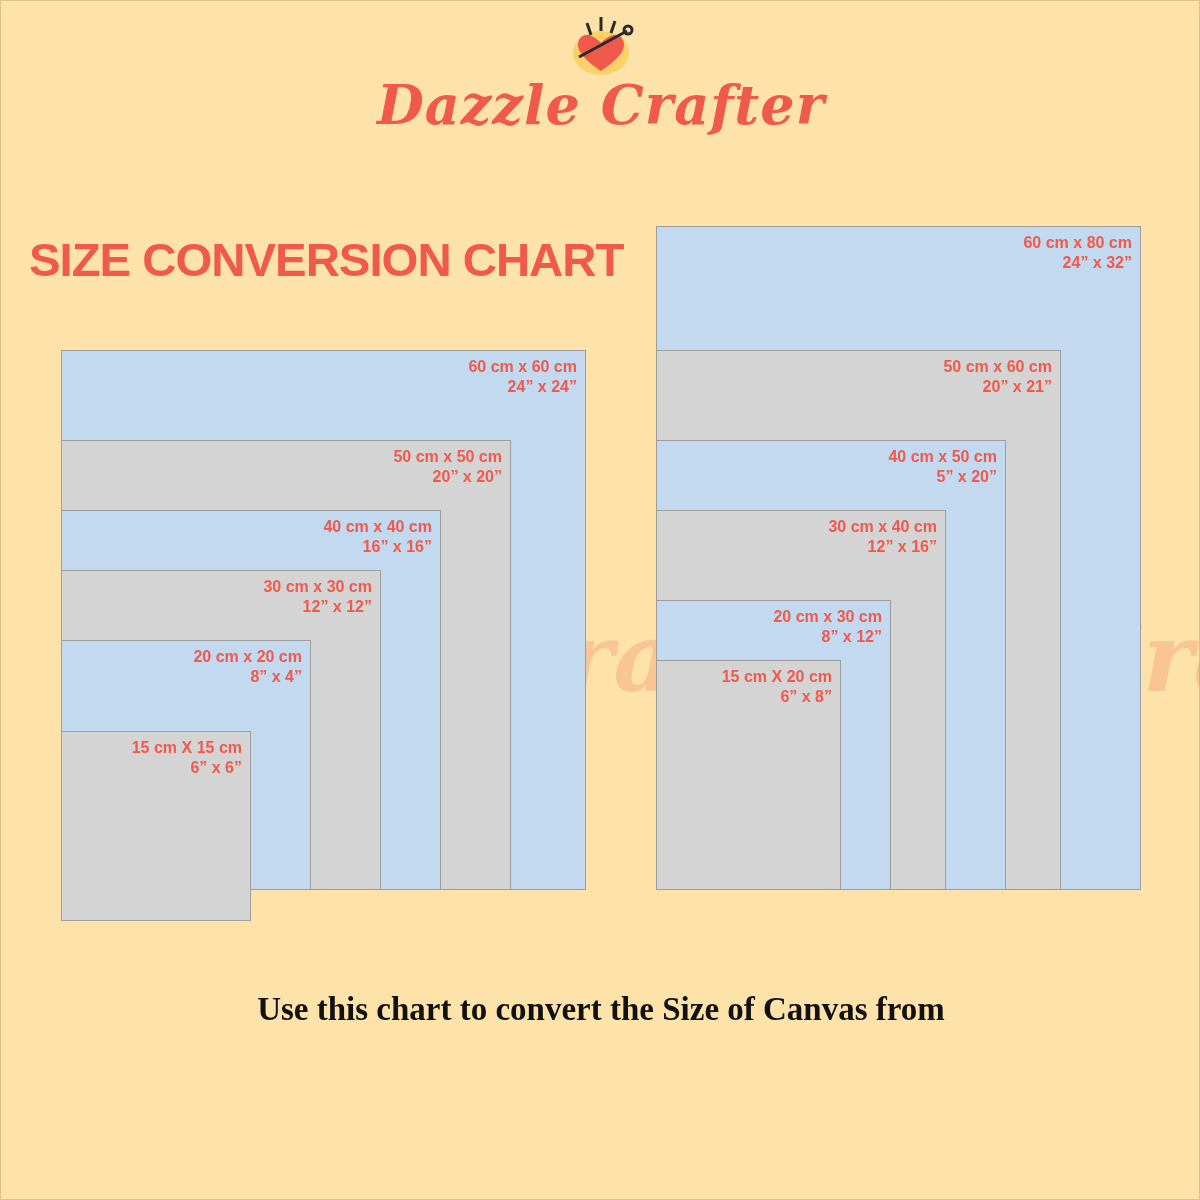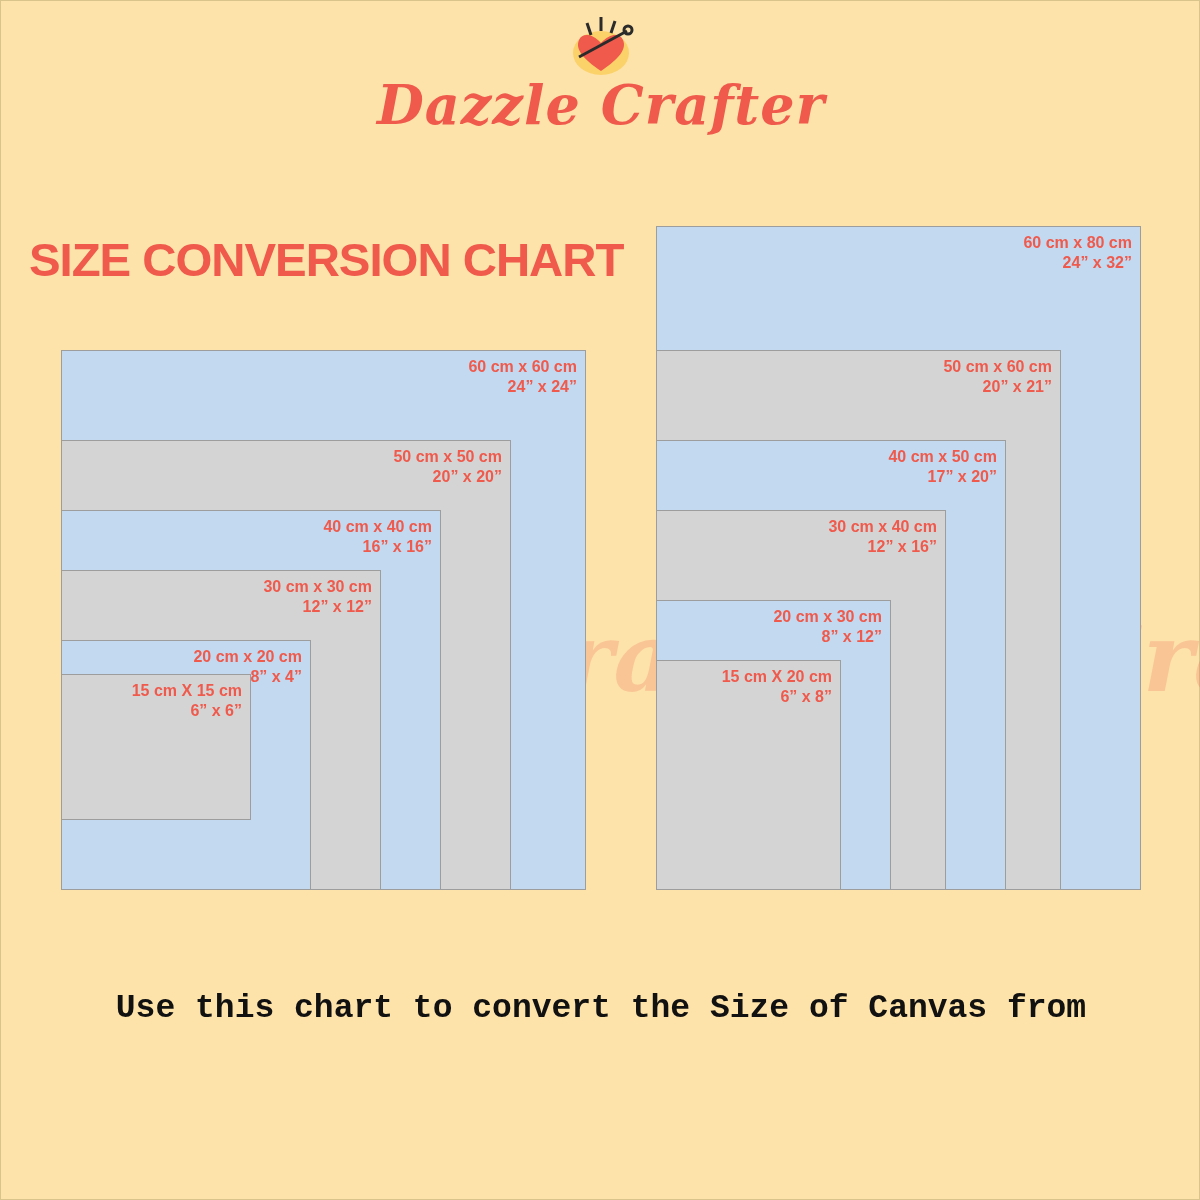--- a/index.html
+++ b/index.html
@@ -108,21 +108,21 @@
   }
   .box-label .l2 { display: block; }
 
   
   .footer {
     position: absolute;
     left: 0;
     top: 985px;
     width: 1200px;
     text-align: center;
-    font-family: Liberation Mono, monospace;
+    font-family: Liberation Serif, serif;
     font-weight: bold;
     font-size: 33px;
     line-height: 1.4;
     color: #111;
   }
 </style>
 </head>
 <body>
 
 <div class="page">
@@ -177,21 +177,21 @@
       </div>
     </div>
 
     <div class="box blue" style="left:60px; top:639px; width:250px; height:250px;">
       <div class="box-label">
         <span>20 cm x 20 cm</span>
         <span class="l2">8” x 4”</span>
       </div>
     </div>
 
-    <div class="box gray" style="left:60px; top:673px; width:190px; height:146px;">
+    <div class="box gray" style="left:60px; top:730px; width:190px; height:190px;">
       <div class="box-label">
         <span>15 cm X 15 cm</span>
         <span class="l2">6” x 6”</span>
       </div>
     </div>
 
   </div>
 
   <div class="group">
 
@@ -205,21 +205,21 @@
     <div class="box gray" style="left:655px; top:349px; width:405px; height:540px;">
       <div class="box-label">
         <span>50 cm x 60 cm</span>
         <span class="l2">20” x 21”</span>
       </div>
     </div>
 
     <div class="box blue" style="left:655px; top:439px; width:350px; height:450px;">
       <div class="box-label">
         <span>40 cm x 50 cm</span>
-        <span class="l2">17” x 20”</span>
+        <span class="l2">5” x 20”</span>
       </div>
     </div>
 
     <div class="box gray" style="left:655px; top:509px; width:290px; height:380px;">
       <div class="box-label">
         <span>30 cm x 40 cm</span>
         <span class="l2">12” x 16”</span>
       </div>
     </div>
 

